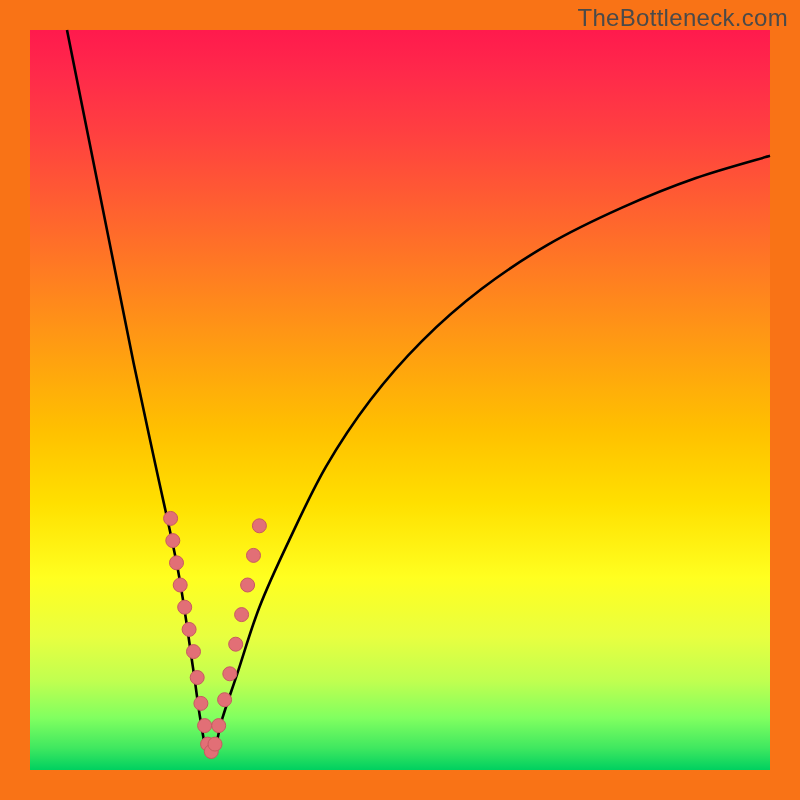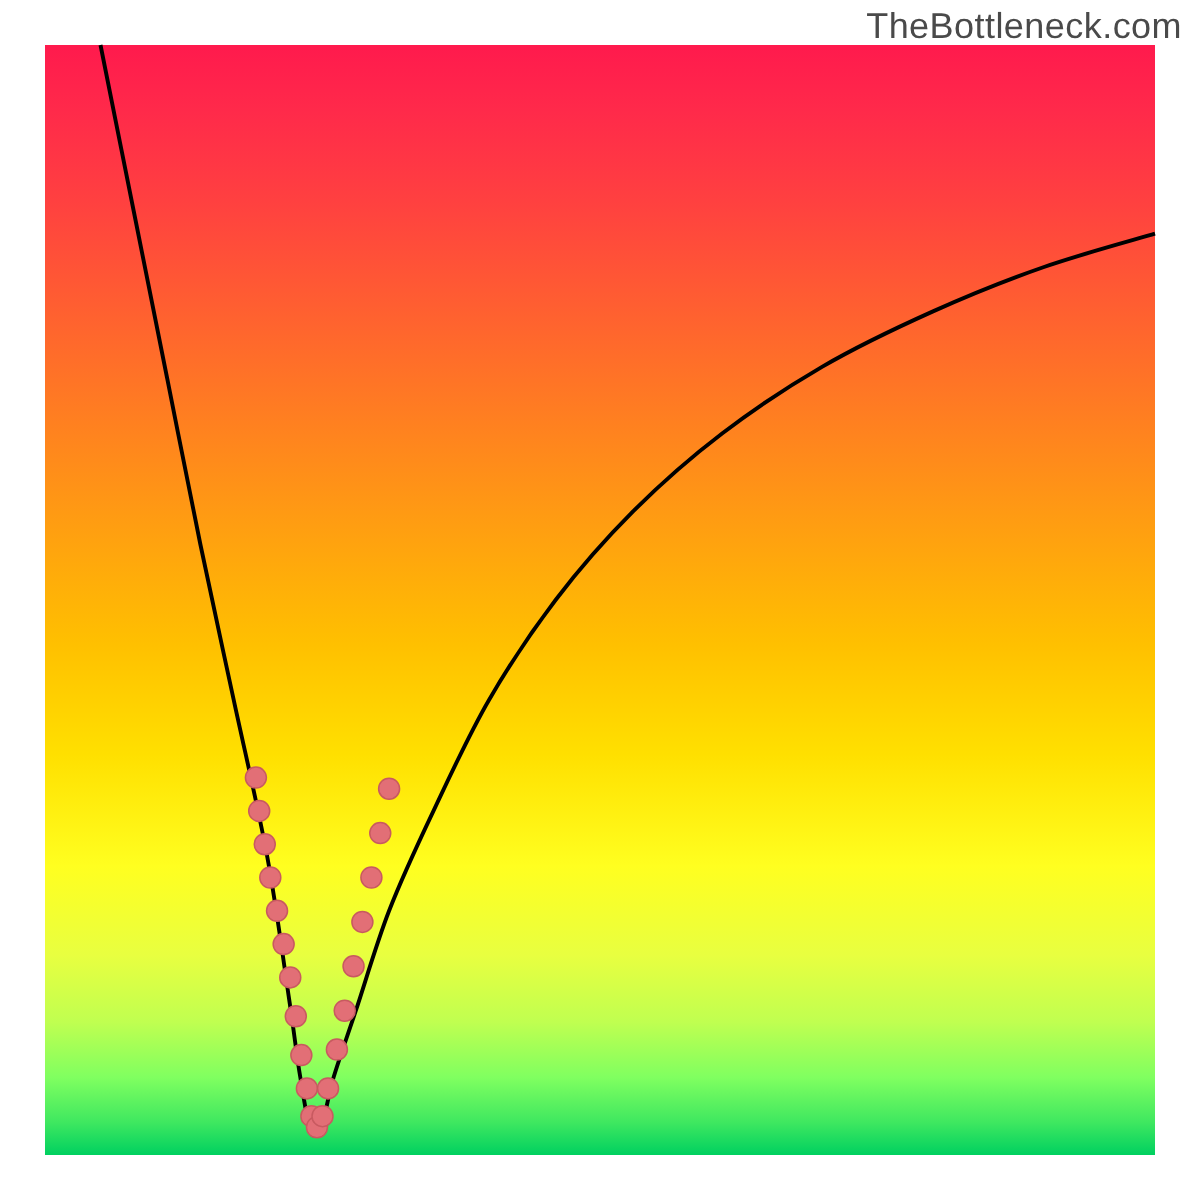--- a/index.html
+++ b/index.html
@@ -10,21 +10,21 @@
     overflow: hidden;
     background: #000;
     font-family: Arial, Helvetica, sans-serif;
   }
   .frame {
     position: absolute;
     left: 0;
     top: 0;
     width: 800px;
     height: 800px;
-    background: #ffffff;
+    background: #f97316;
   }
   .plot {
     position: absolute;
     left: 30px;
     top: 30px;
     width: 740px;
     height: 740px;
     
     background: linear-gradient(to bottom,
       #ff1a4d 0%,

